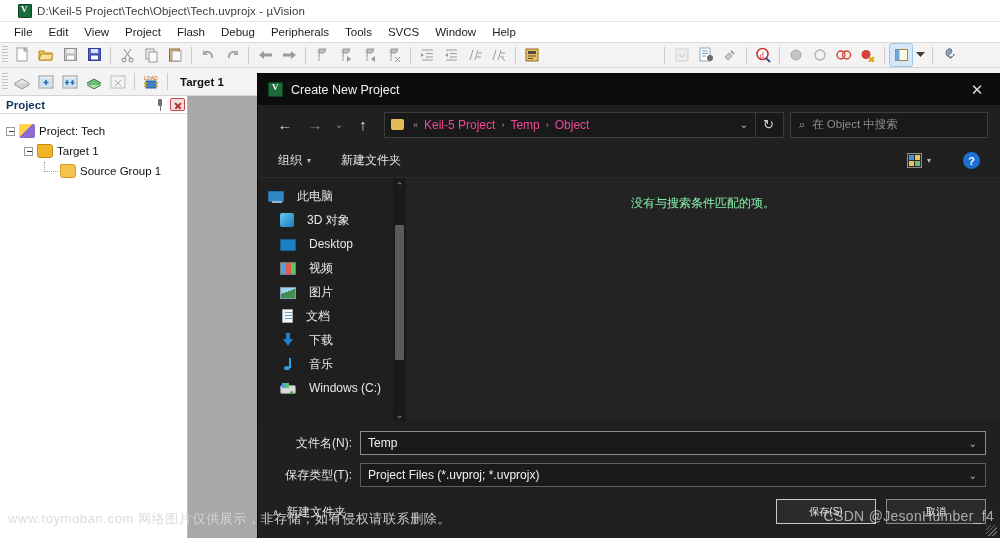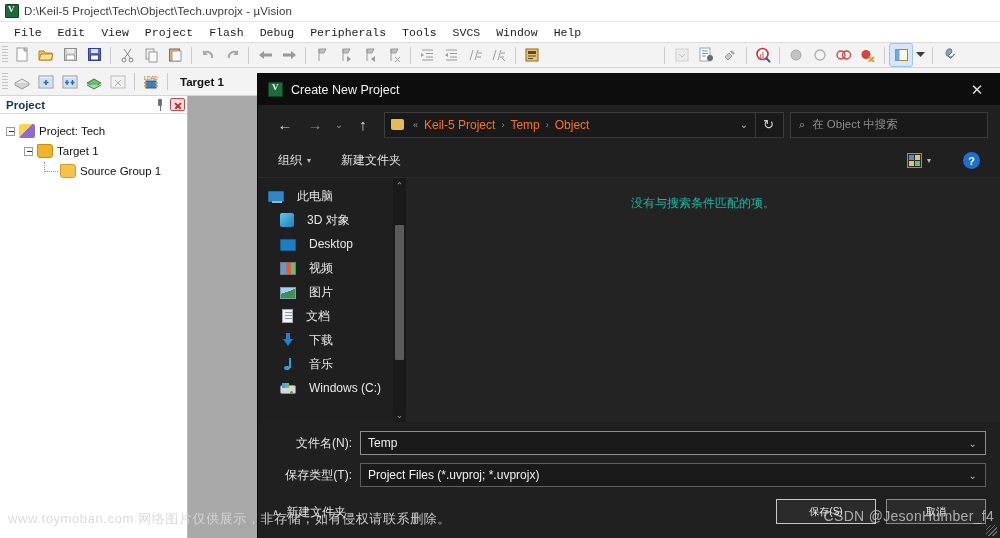--- a/index.html
+++ b/index.html
@@ -8,38 +8,38 @@
     width:1000px; height:538px; overflow:hidden;
     font-family:"Liberation Sans","DejaVu Sans",sans-serif;
     background:#a8a8a8; position:relative; -webkit-font-smoothing:antialiased;
   }
 
   
   #keil { position:absolute; inset:0; background:#a8a8a8; }
 
   .titlebar{
     height:22px; background:#ffffff; display:flex; align-items:center;
-    padding-left:5px; border-bottom:1px solid #e8e8e8;
+    padding-left:18px; border-bottom:1px solid #e8e8e8;
   }
   .title-ico{
     width:14px;height:14px;margin-right:5px;flex:0 0 auto;
     background:#1d6a3a;border:1px solid #0d4423;border-radius:1px;
     position:relative;
   }
   .title-ico:after{
     content:"V";position:absolute;left:2px;top:-1px;color:#fff;
     font-size:9px;font-weight:bold;font-family:"Liberation Serif",serif;
   }
   .title-txt{ font-size:11.5px; color:#3b3b3b; letter-spacing:.1px; }
 
   .menubar{
     height:21px; background:#ffffff; display:flex; align-items:center;
     padding-left:6px; border-bottom:1px solid #dcdcdc;
   }
-  .menu-item{ font-size:11.5px; color:#1b1b1b; padding:2px 8px; cursor:default;font-family:Liberation Mono, monospace; }
+  .menu-item{ font-size:11.5px; color:#1b1b1b; padding:2px 8px; cursor:default; }
 
   .toolbar{
     height:25px; background:#f3f3f3; display:flex; align-items:center;
     border-bottom:1px solid #d4d4d4; padding-left:2px; position:relative;
   }
   .toolbar.second{ height:28px; background:#f3f3f3; }
   .grip{ width:6px;height:18px;margin-right:2px;
     background:repeating-linear-gradient(to bottom,#c4c4c4 0 1px,transparent 1px 3px);}
   .tb-btn{
     width:22px;height:22px;margin:0 1px;display:flex;align-items:center;justify-content:center;
@@ -103,21 +103,21 @@
   .nav-btn{ width:30px;height:28px;display:flex;align-items:center;justify-content:center;
     color:#dcdcdc;font-size:15px;border-radius:2px; }
   .nav-btn.dim{ color:#8a8a8a; }
   .nav-btn.small{ width:18px; font-size:10px; }
   .crumbbar{
     flex:1; height:26px; background:#191919; border:1px solid #3c3c3c;
     display:flex;align-items:center; margin:0 6px 0 6px; padding:0 2px 0 4px;
   }
   .crumb-folder{ width:13px;height:11px;background:#e3bb58;border-radius:1px 2px 2px 2px;margin:0 5px 0 2px;flex:0 0 auto;}
   .crumb-chev{ color:#9a9a9a;font-size:9px;padding:0 4px; }
-  .crumb{ color:#f97316;font-size:12px;padding:2px 2px; }
+  .crumb{ color:#ec4899;font-size:12px;padding:2px 2px; }
   .crumb-dd{ width:22px;text-align:center;color:#b9b9b9;font-size:10px;margin-left:auto; }
   .refresh{ width:26px;text-align:center;color:#cfcfcf;font-size:13px;border-left:1px solid #3c3c3c;height:100%;
     display:flex;align-items:center;justify-content:center;}
   .searchbox{
     width:198px;height:26px;background:#191919;border:1px solid #3c3c3c;
     display:flex;align-items:center;padding:0 8px;
   }
   .search-ico{ color:#a5a5a5;font-size:11px;margin-right:7px; }
   .search-ph{ color:#8d8d8d;font-size:11.5px; }
 
@@ -162,21 +162,21 @@
     background:linear-gradient(90deg,#4aa3e0 50%,#5ec36a 50%);}
   .i-winc:after{content:"";position:absolute;right:2px;top:5px;width:3px;height:3px;background:#4aa14a;border-radius:50%;}
 
   .nav-scroll{ position:absolute; right:0; top:0; bottom:0; width:13px; background:#1a1a1a; }
   .nsc-up,.nsc-dn{ height:15px;display:flex;align-items:center;justify-content:center;color:#9a9a9a;font-size:9px;}
   .nsc-track{ position:absolute;top:15px;bottom:15px;left:0;right:0; }
   .nsc-thumb{ position:absolute;left:2px;right:2px;top:32px;height:135px;background:#5a5a5a;border-radius:1px; }
 
   .files-pane{ flex:1; background:#232323; position:relative; }
   .empty-msg{ position:absolute; left:0; right:0; top:17px; text-align:center;
-    font-size:12px;color:#14b8a6; }
+    font-size:12px;color:#86efac; }
 
   .fields{ padding:8px 14px 0 14px; }
   .field-row{ display:flex;align-items:center;height:26px;margin-bottom:6px; }
   .field-label{ width:88px;text-align:right;padding-right:8px;font-size:12px;color:#e4e4e4; }
   .field-input{
     flex:1;height:24px;background:#1a1a1a;border:1px solid #5d5d5d;display:flex;align-items:center;
     padding:0 4px 0 7px;font-size:12px;color:#f0f0f0;
   }
   .field-input.focus{ border-color:#8e8e8e; }
   .fi-caret{ margin-left:auto;color:#b5b5b5;font-size:10px;padding:0 4px; }

